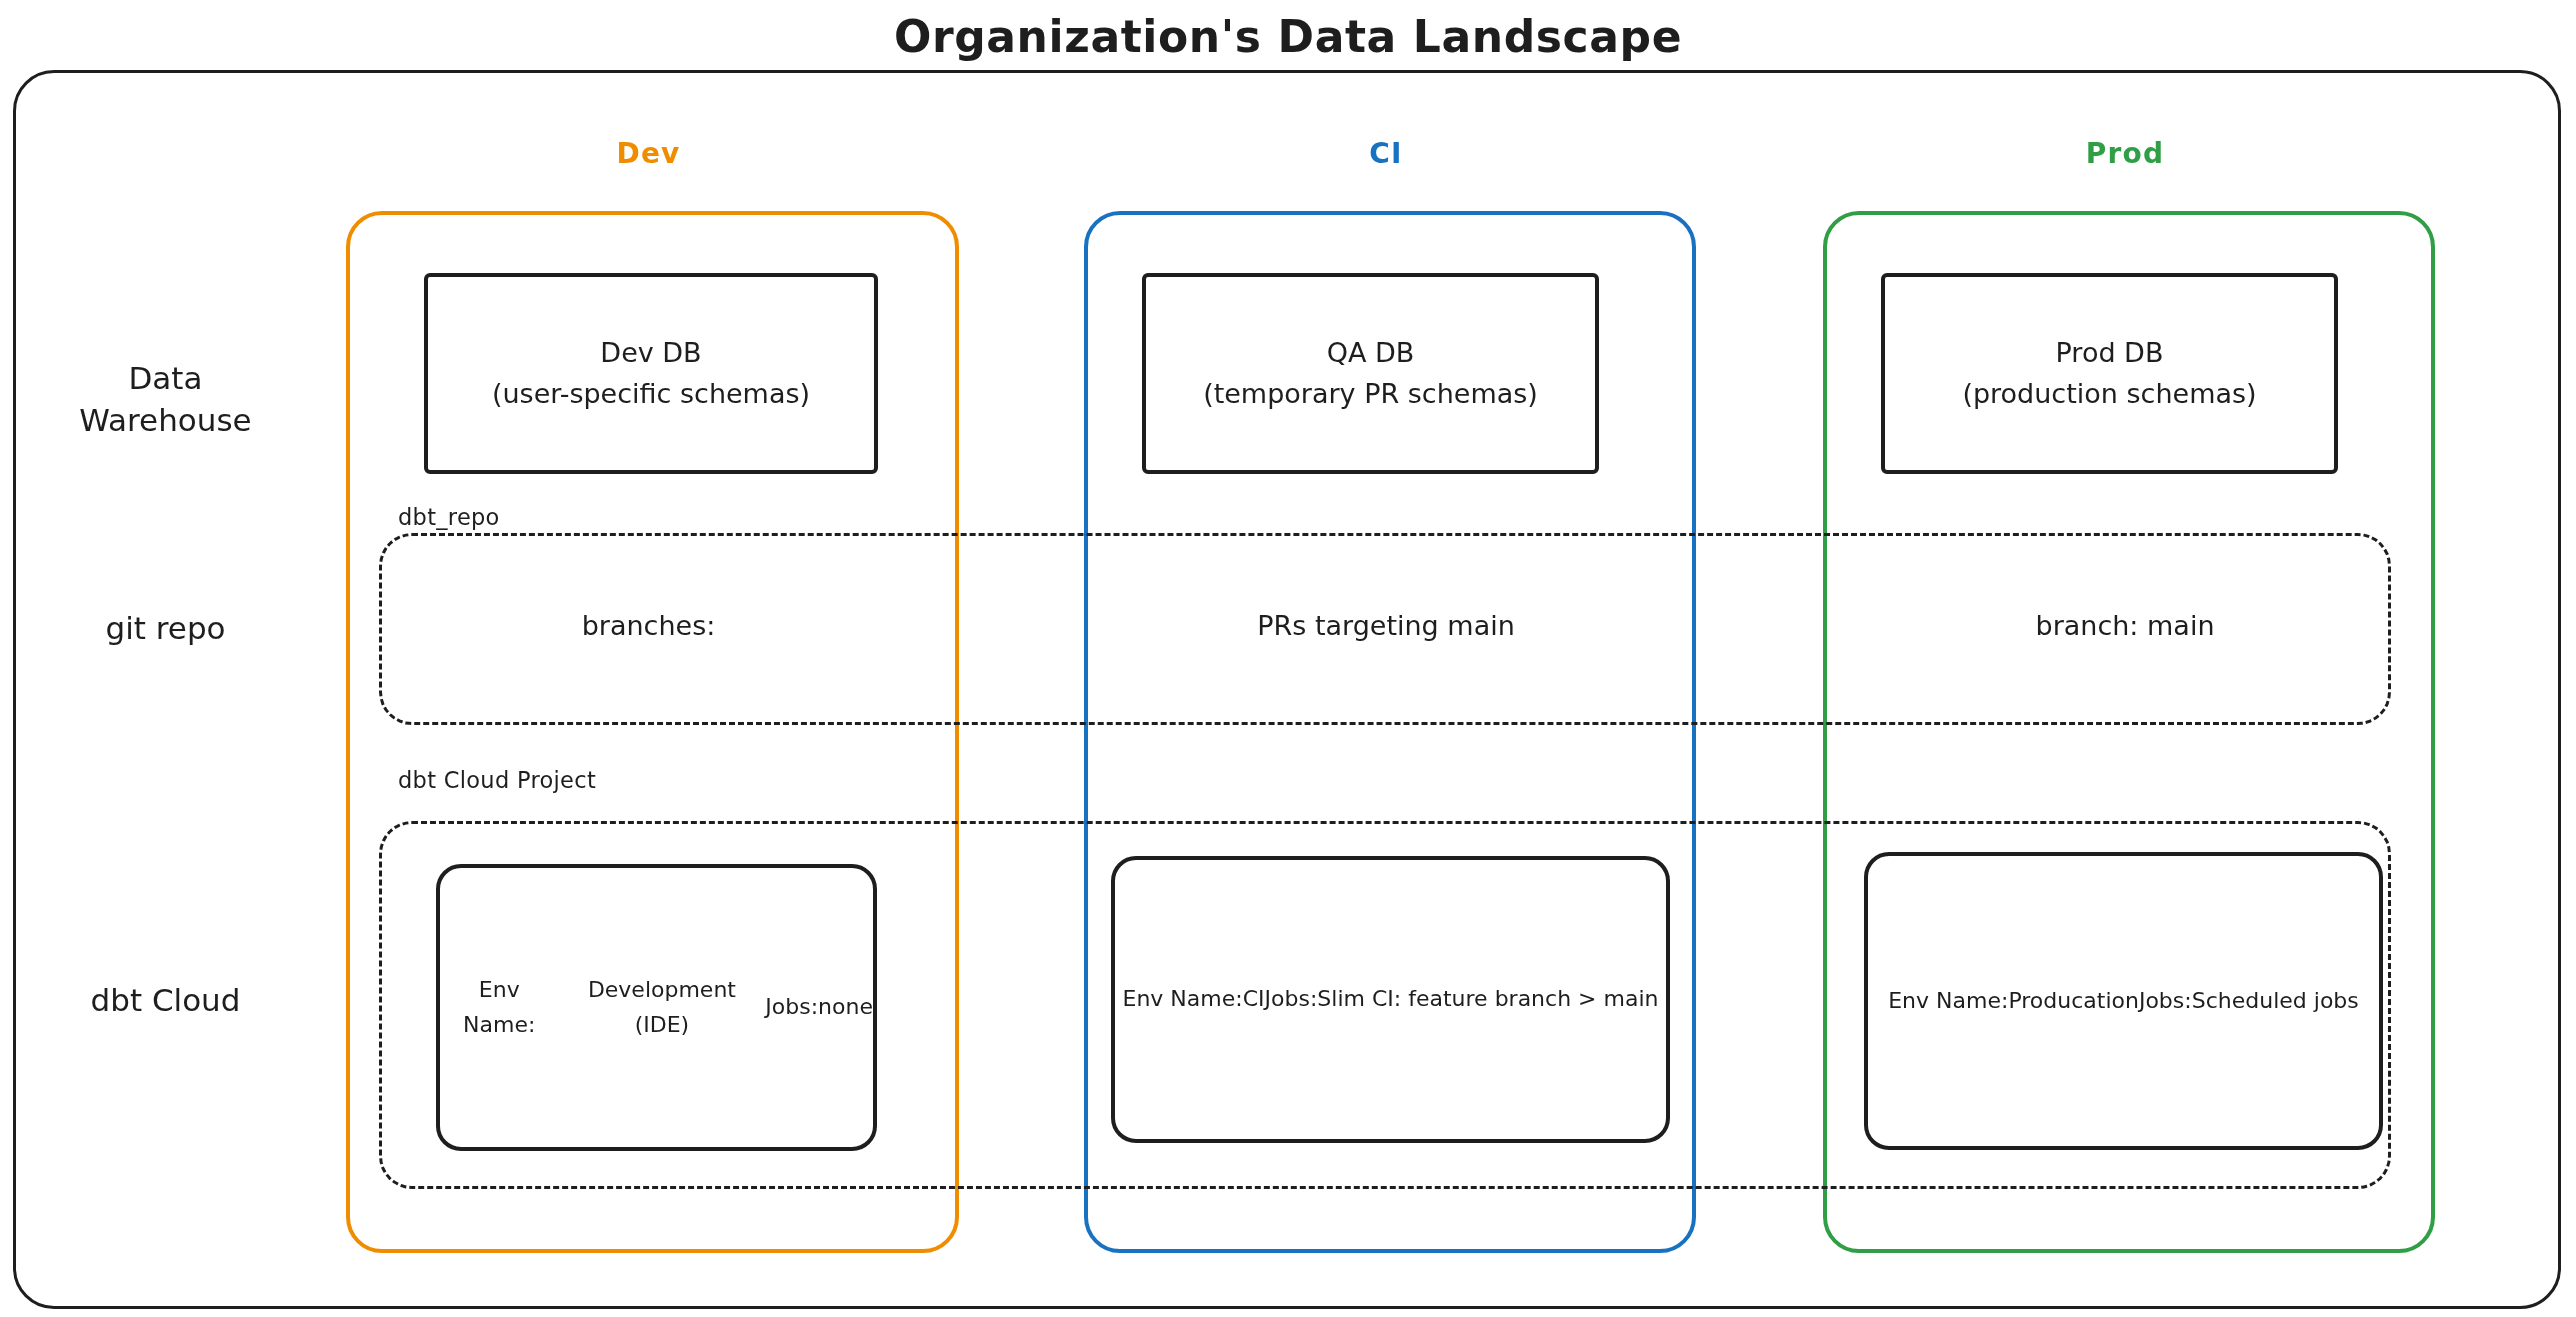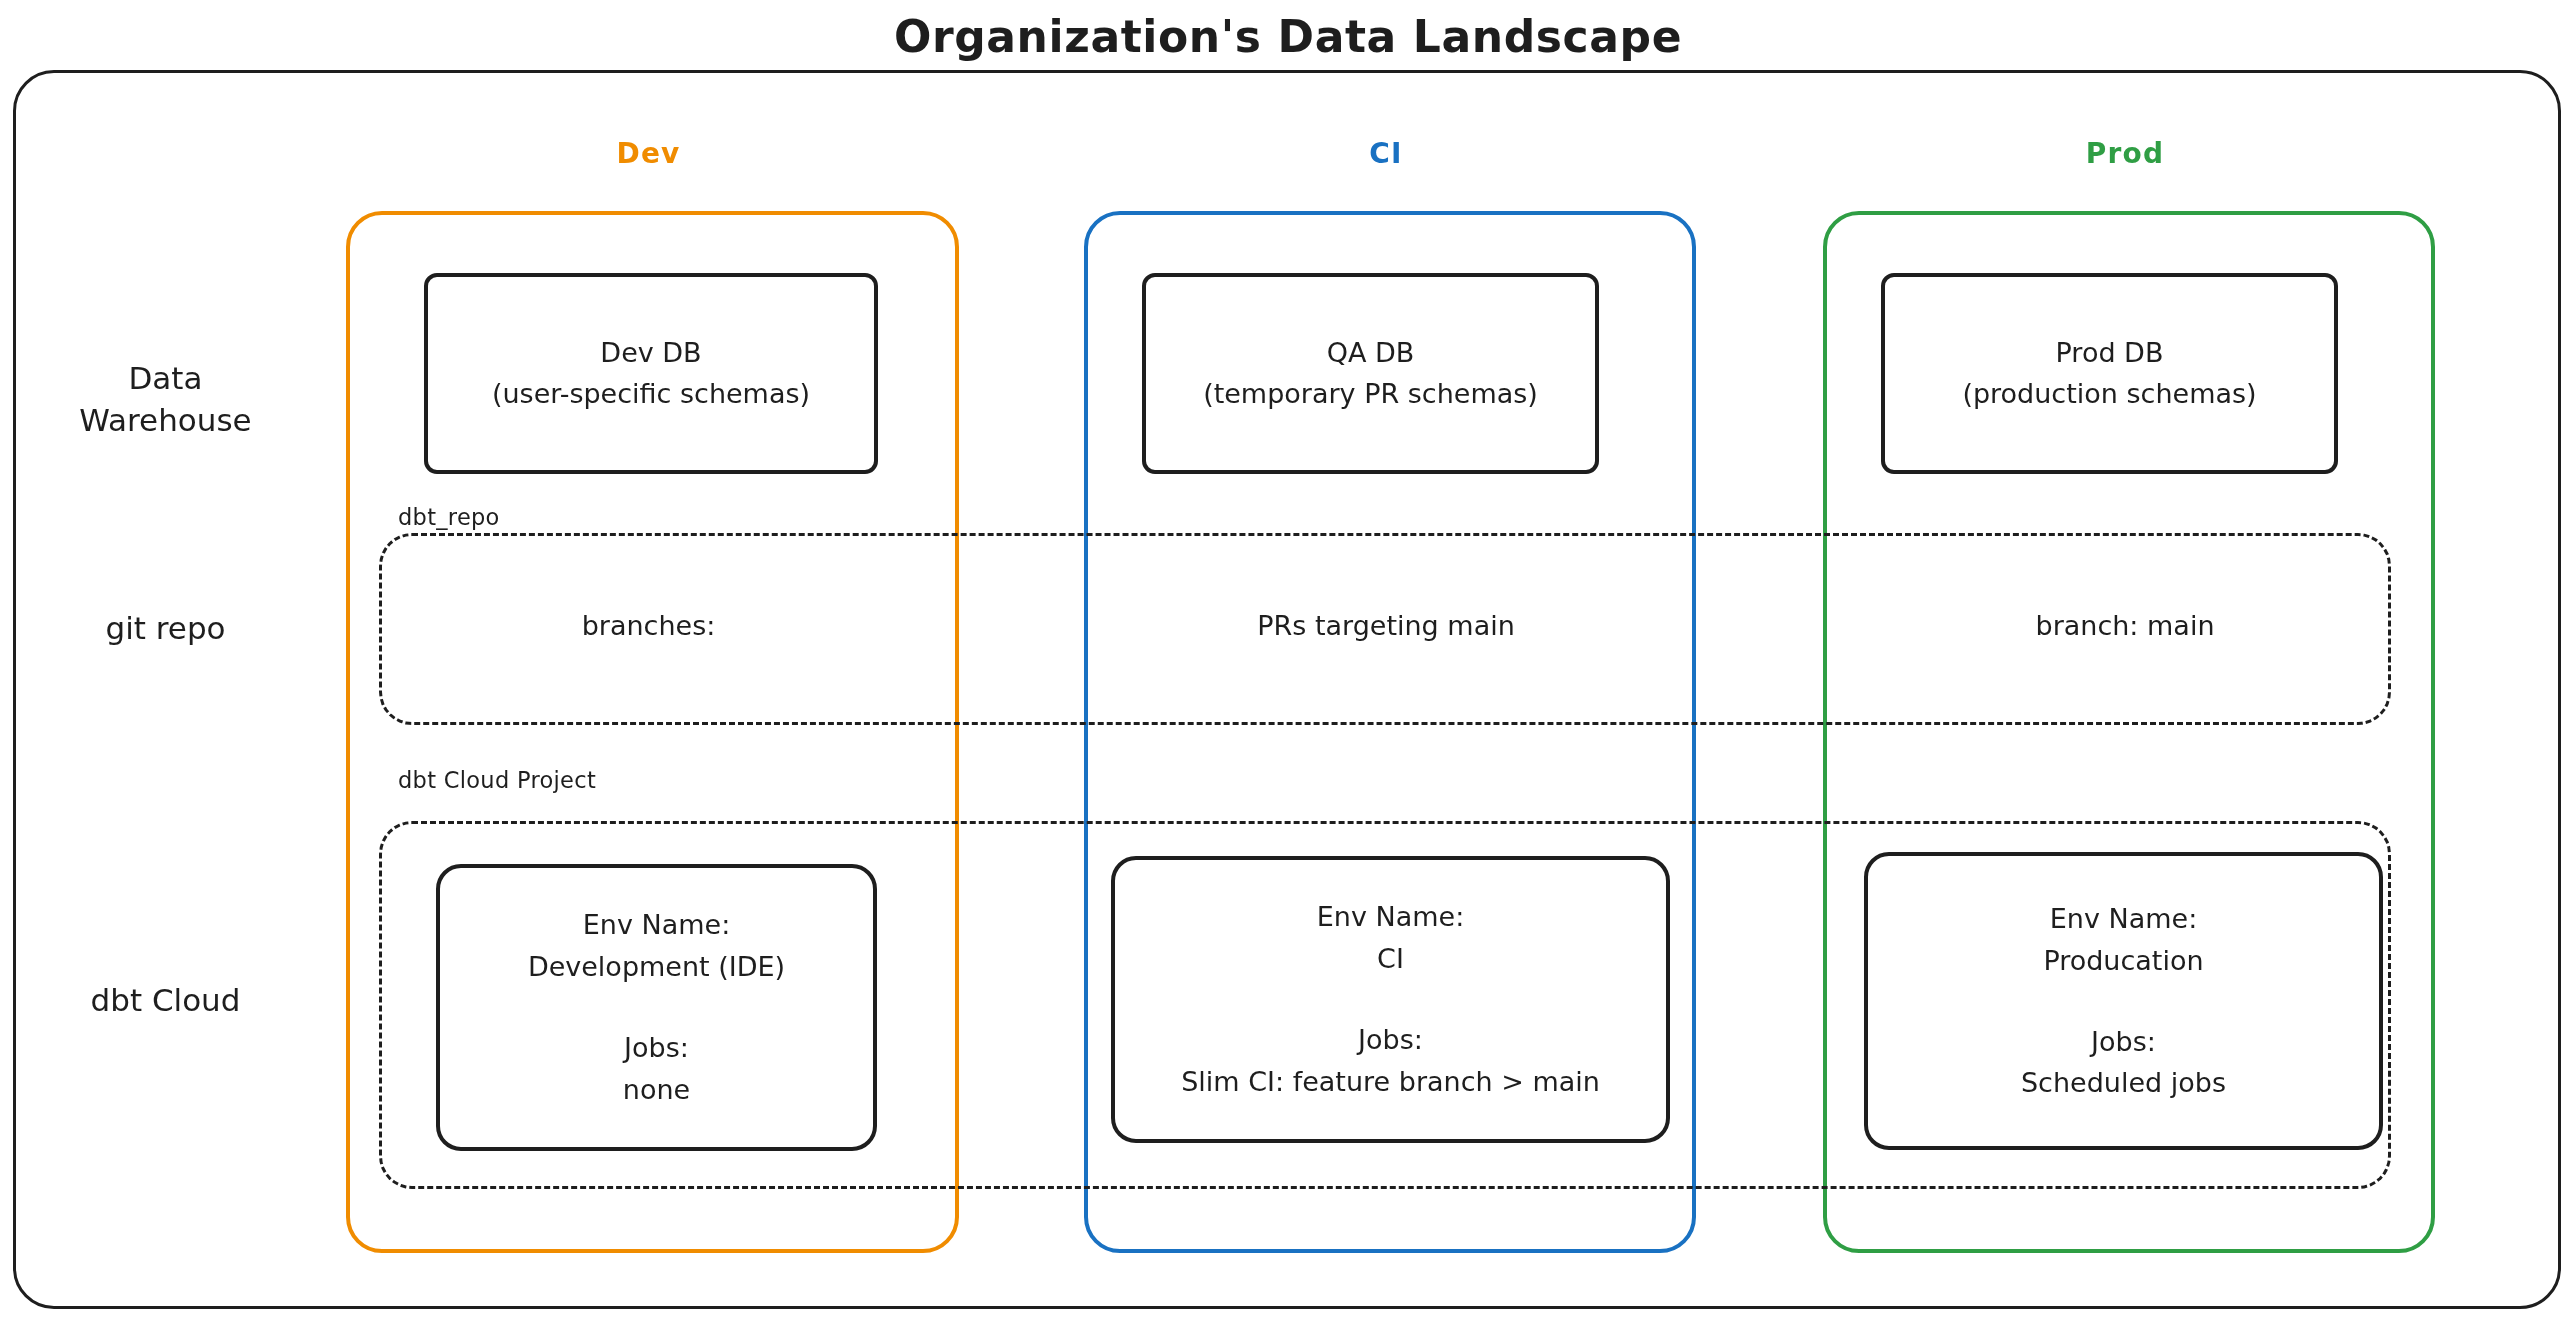--- a/index.html
+++ b/index.html
@@ -32,21 +32,21 @@
   .column.ci{left:1084px;width:604px;border:4.1px solid var(--ci);}
   .column.prod{left:1823px;width:604px;border:4.1px solid var(--prod);}
   .row-label{
     left:47px;width:237px;text-align:center;
     font-size:31px;line-height:1.35;
   }
   .row-label.warehouse{top:330px;margin-top:28px;}
   .row-label.git{top:608px;}
   .row-label.dbt{top:980px;}
   .db-box{
-    top:273px;height:193px;border:4.7px solid var(--ink);border-radius:13px;
+    top:273px;height:193px;border:4.7px solid var(--ink);border-radius:6px;
     display:flex;flex-direction:column;align-items:center;justify-content:center;
     font-size:27px;line-height:1.5;text-align:center;background:#fff;
   }
   .db-box.dev{left:424px;width:446px;}
   .db-box.ci{left:1142px;width:449px;}
   .db-box.prod{left:1881px;width:449px;}
   .dashed-box{
     left:379px;width:2006px;border:3px dashed var(--ink);border-radius:33px;
     background:transparent;
   }
@@ -60,22 +60,22 @@
   .git-cell{
     top:533px;height:186px;display:flex;flex-direction:column;
     align-items:center;justify-content:center;
     font-size:27px;line-height:1.5;text-align:center;
   }
   .git-cell.dev{left:346px;width:605px;}
   .git-cell.ci{left:1084px;width:604px;}
   .git-cell.prod{left:1823px;width:604px;}
   .env-box{
     border:4.7px solid var(--ink);border-radius:25px;background:#fff;
-    display:flex;flex-direction:column;align-items:center;justify-content:center;
-    font-size:27px;line-height:1.55;text-align:center;
+    display:flex;flex-direction:row;align-items:center;justify-content:center;
+    font-size:22px;line-height:1.55;text-align:center;
   }
   .env-box.dev{left:436px;top:864px;width:433px;height:279px;}
   .env-box.ci{left:1111px;top:856px;width:551px;height:279px;}
   .env-box.prod{left:1864px;top:852px;width:511px;height:290px;}
   .env-spacer{height:39px;}
 </style>
 </head>
 <body style="--ink: #1e1e1e; --dev: #f08c00; --ci: #1971c2; --prod: #2f9e44;">
 
 <div class="abs title">Organization's Data Landscape</div>

